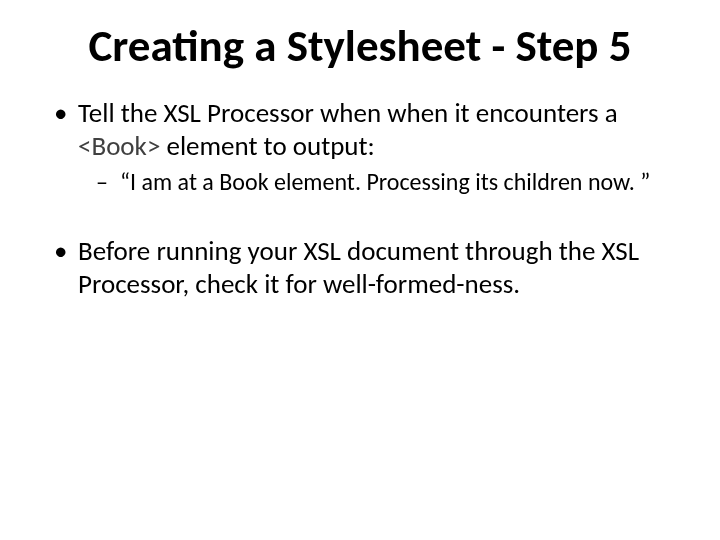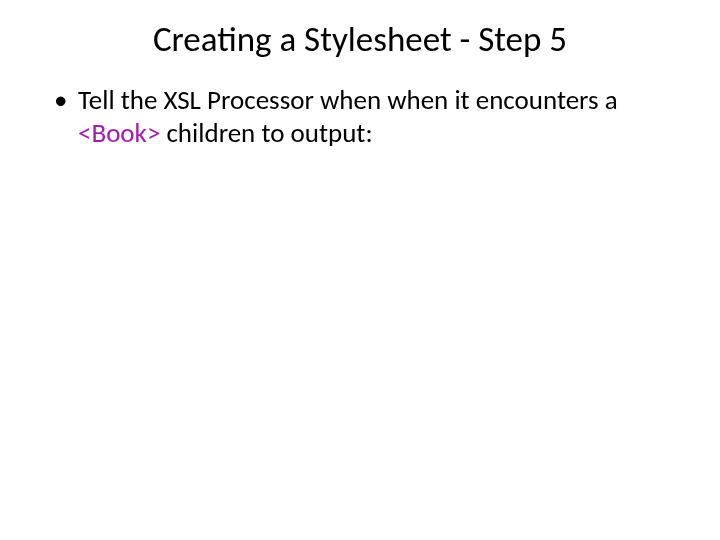--- a/index.html
+++ b/index.html
@@ -11,22 +11,22 @@
     font-family: Calibri, "Segoe UI", Arial, sans-serif;
     color: #000;
   }
   .slide {
     box-sizing: border-box;
     width: 720px;
     height: 540px;
     padding: 18px 40px 40px 40px;
   }
   .title {
-    font-size: 35px;
-    font-weight: 400;
+    font-size: 45px;
+    font-weight: 700;
     text-align: center;
     margin: 0 0 24px 0;
     letter-spacing: 0px;
   }
   ul.level1 {
     list-style: none;
     padding: 0;
     margin: 0 0 0 12px;
   }
   ul.level1 > li {
@@ -55,34 +55,38 @@
     line-height: 1.25;
     margin-bottom: 4px;
   }
   ul.level2 > li::before {
     content: "–";
     position: absolute;
     left: 4px;
     top: 0;
     font-size: 24px;
   }
-  .pink { color: #a21caf; }
+  .pink { color: #404040; }
   .spacer { height: 18px; }
 </style>
 </head>
 <body>
 
 <div class="slide">
 
   <h1 class="title">Creating a Stylesheet - Step 5</h1>
 
   <ul class="level1">
     <li>
-      <span>Tell the XSL Processor when when it encounters a </span><span class="pink">&lt;Book&gt;</span><span> children to output:</span>
+      <span>Tell the XSL Processor when when it encounters a </span><span class="pink">&lt;Book&gt;</span><span> element to output:</span>
       <ul class="level2">
+        <li>“I am at a Book element.  Processing its children now. ”</li>
       </ul>
     </li>
   </ul>
 
   <div class="spacer"></div>
 
+  <ul class="level1">
+    <li>Before running your XSL document through the XSL Processor, check it for well-formed-ness.</li>
+  </ul>
 
 </div>
 
 </body></html>

